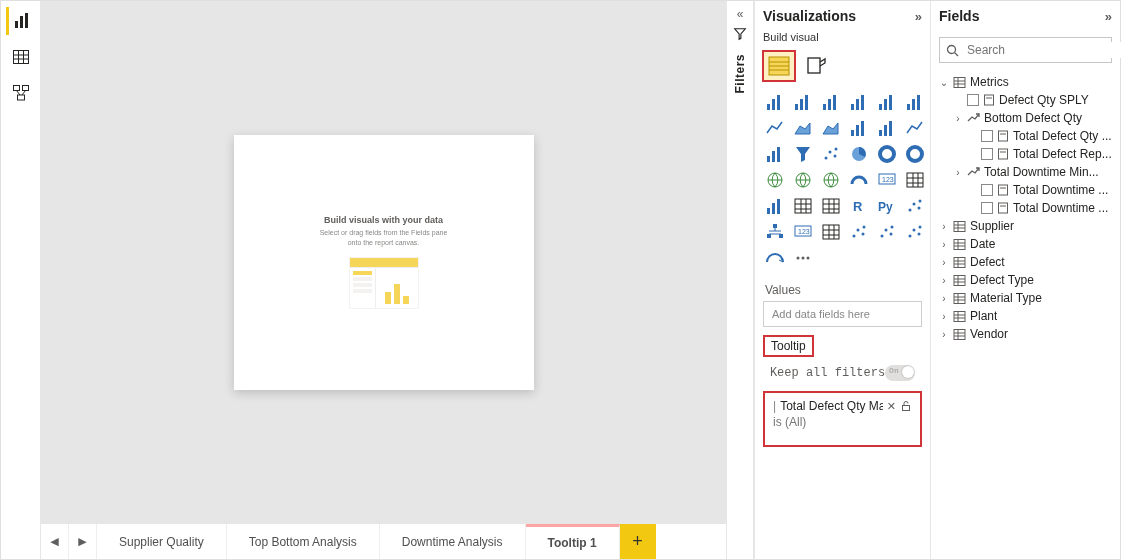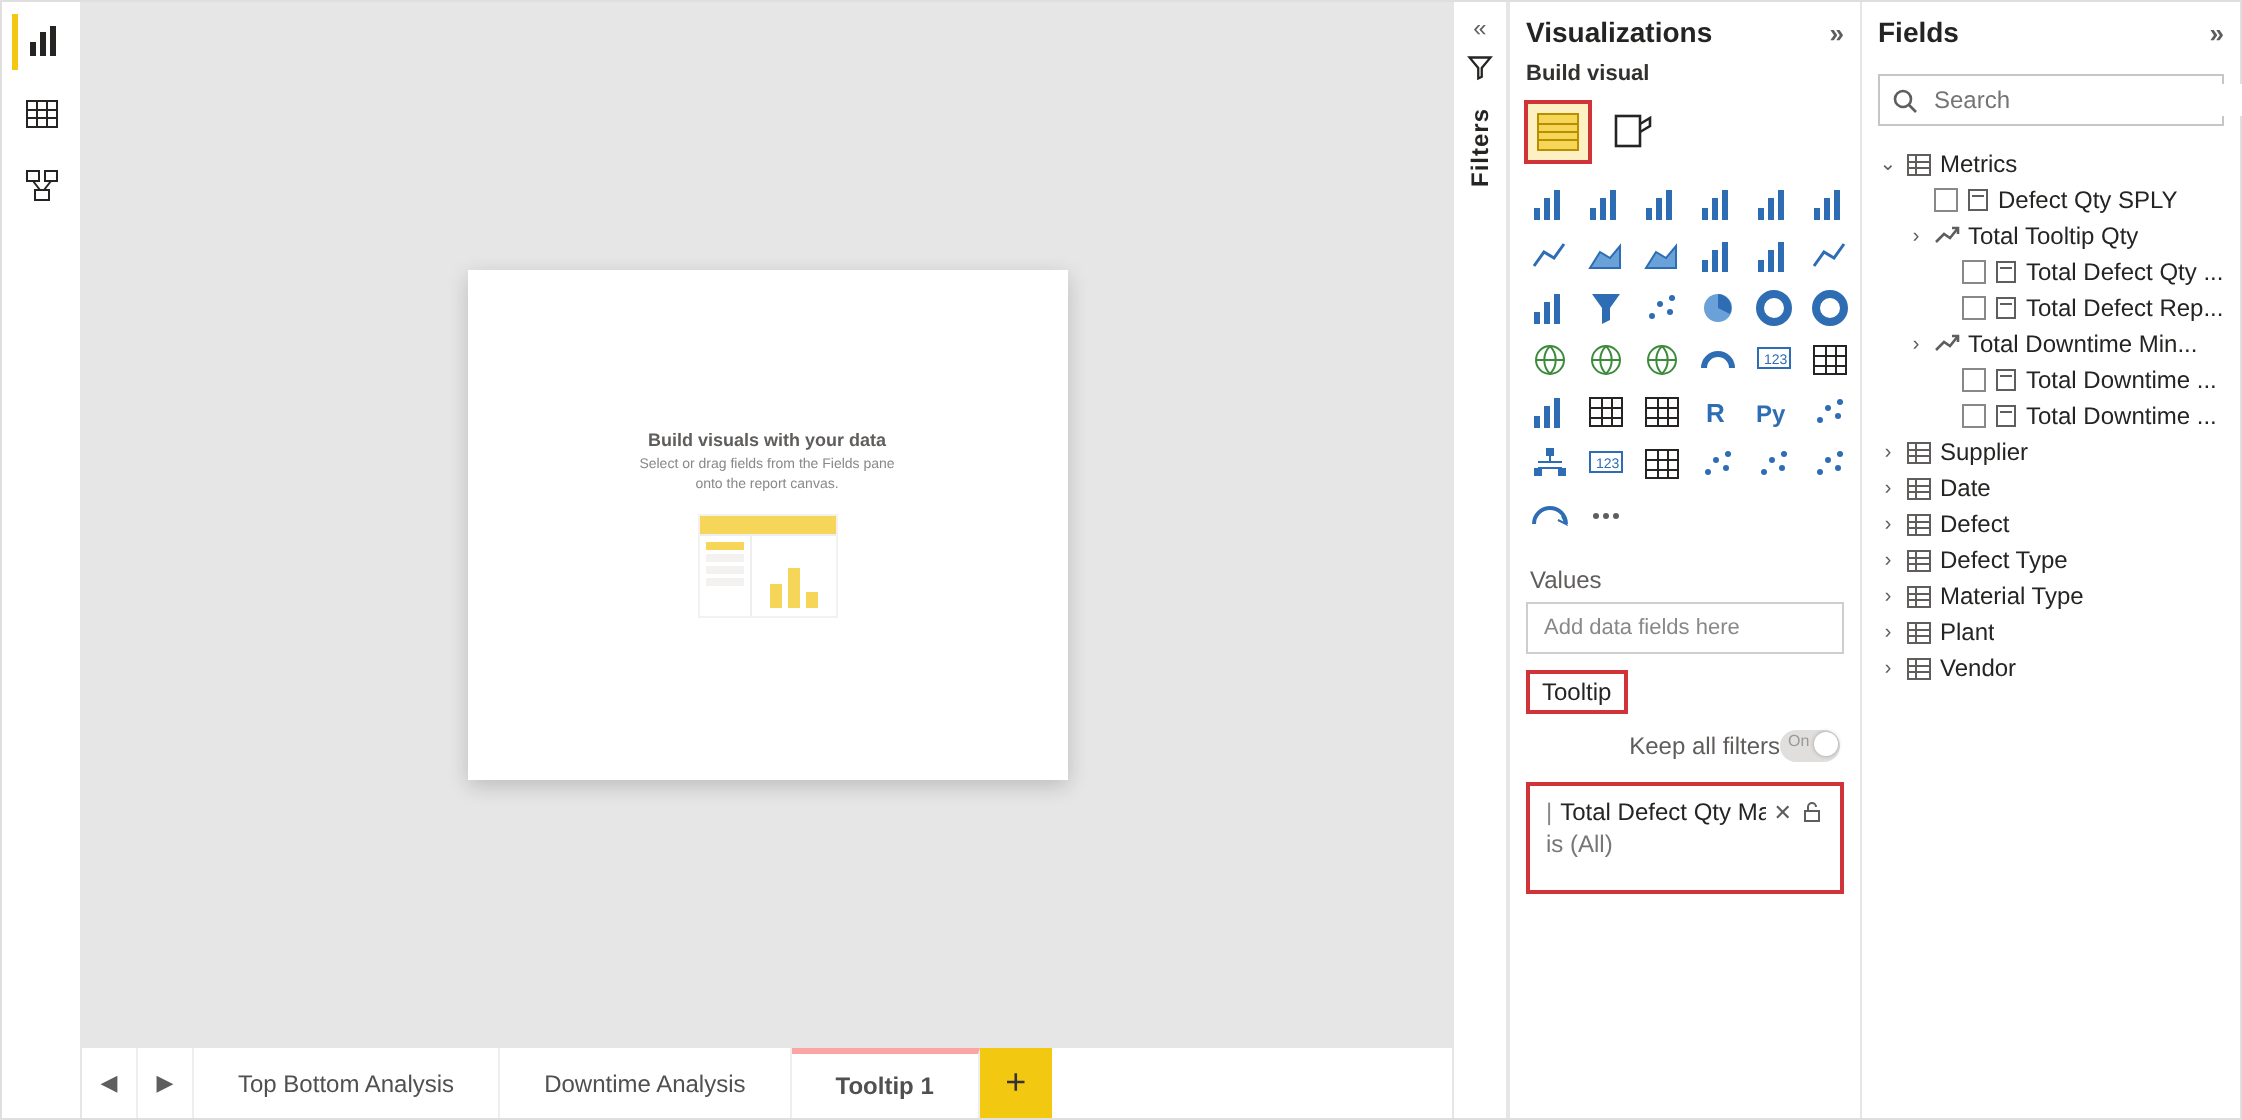--- a/index.html
+++ b/index.html
@@ -91,34 +91,34 @@
     background:#fff;
     display:flex; flex-direction:column;
   }
   .viz-panel { width:176px; }
   .fields-panel { width:190px; }
   .pane-head {
     height:30px; display:flex; align-items:center; justify-content:space-between;
     padding:0 8px; font-size:14px; font-weight:600;
   }
   .pane-head .exp { font-size:13px; color:#605e5c; cursor:pointer;}
-  .viz-sub { font-size:11px; padding:0 8px 4px; color:#323130;font-weight:bold;}
+  .viz-sub { font-size:11px; padding:0 8px 4px; color:#323130;}
   .viz-mode { display:flex; gap:6px; padding:4px 8px 6px;}
   .viz-mode .mode { width:32px; height:30px; display:flex;align-items:center;justify-content:center; cursor:pointer;}
   .viz-mode .mode.selected { outline:2px solid #d13438; outline-offset:-1px; background:#fdf1c4;}
   .viz-grid { display:grid; grid-template-columns: repeat(6, 24px); gap:4px; padding:4px 8px;}
   .viz-grid .vicon { width:24px;height:22px; display:flex;align-items:center;justify-content:center; cursor:pointer;}
   .viz-grid svg, .leftbar svg { pointer-events:none; }
   .viz-section-label { font-size:12px; color:#605e5c; padding:10px 10px 4px;}
   .drop-well {
     margin:0 8px; border:1px solid #d0cdca; height:26px; display:flex;align-items:center;
     padding:0 8px; font-size:11px; color:#888; cursor:pointer;
   }
   .tooltip-label { margin:8px 8px 4px; border:2px solid #d13438; padding:2px 6px; width:fit-content; font-size:12px;}
-  .keep-row { display:flex; align-items:center; justify-content:flex-end; padding:4px 10px 6px; font-size:12px; color:#605e5c;}
+  .keep-row { display:flex; align-items:center; justify-content:center; padding:4px 10px 6px; font-size:12px; color:#605e5c;font-family:Liberation Mono, monospace;}
   .toggle { width:30px;height:16px;border-radius:8px;background:#e1dfdd;position:relative;}
   .toggle::after{content:"";position:absolute;right:1px;top:1px;width:12px;height:12px;border-radius:50%;background:#fff;box-shadow:0 0 2px rgba(0,0,0,.3);}
   .toggle .onlbl{position:absolute;left:4px;top:1px;font-size:8px;color:#999;}
   .filter-card {
     margin:4px 8px; border:2px solid #d13438; padding:6px 8px 16px; font-size:12px;
   }
   .filter-card .row1{display:flex;align-items:center;gap:4px;}
   .filter-card .fname{flex:1; white-space:nowrap; overflow:hidden;}
   .filter-card .x{cursor:pointer;color:#605e5c;font-size:11px;}
   .filter-card .lock svg{display:block;}
@@ -187,20 +187,23 @@
               <div style="width:6px;height:8px;background:#f6d658"></div>
             </div>
           </div>
         </div>
       </div>
     </div>
     <div class="tab-bar">
       <div class="tab-nav">◀</div>
       <div class="tab-nav">▶</div>
       <div class="tab">
+          <span>Supplier Quality</span>
+        </div>
+      <div class="tab">
           <span>Top Bottom Analysis</span>
         </div>
       <div class="tab">
           <span>Downtime Analysis</span>
         </div>
       <div class="tab active">
           <span>Tooltip 1</span>
         </div>
       <div class="tab-add">+</div>
     </div>
@@ -559,21 +562,21 @@
             <line x1="8" y1="6.5" x2="8" y2="6.5"></line>
           </svg>
           <span class="ellip">Defect Qty SPLY</span>
         </div>
         <div class="node indent1">
           <span class="chev">›</span>
           <svg class="iconsvg" width="13" height="12" viewBox="0 0 13 12" fill="none" stroke="#605e5c" stroke-width="1.3">
             <polyline points="1,9 5,5 8,7 12,2"></polyline>
             <polyline points="9,2 12,2 12,5"></polyline>
           </svg>
-          <span class="ellip">Total Tooltip Qty</span>
+          <span class="ellip">Bottom Defect Qty</span>
         </div>
         <div class="node indent2">
           <span class="chev"></span>
           <span class="cb"></span>
           <svg class="iconsvg" width="12" height="12" viewBox="0 0 12 12" fill="none" stroke="#605e5c">
             <rect x="1.5" y="1" width="9" height="10"></rect>
             <line x1="3" y1="4" x2="9" y2="4"></line>
             <line x1="4" y1="6.5" x2="4" y2="6.5"></line>
             <line x1="6" y1="6.5" x2="6" y2="6.5"></line>
             <line x1="8" y1="6.5" x2="8" y2="6.5"></line>

